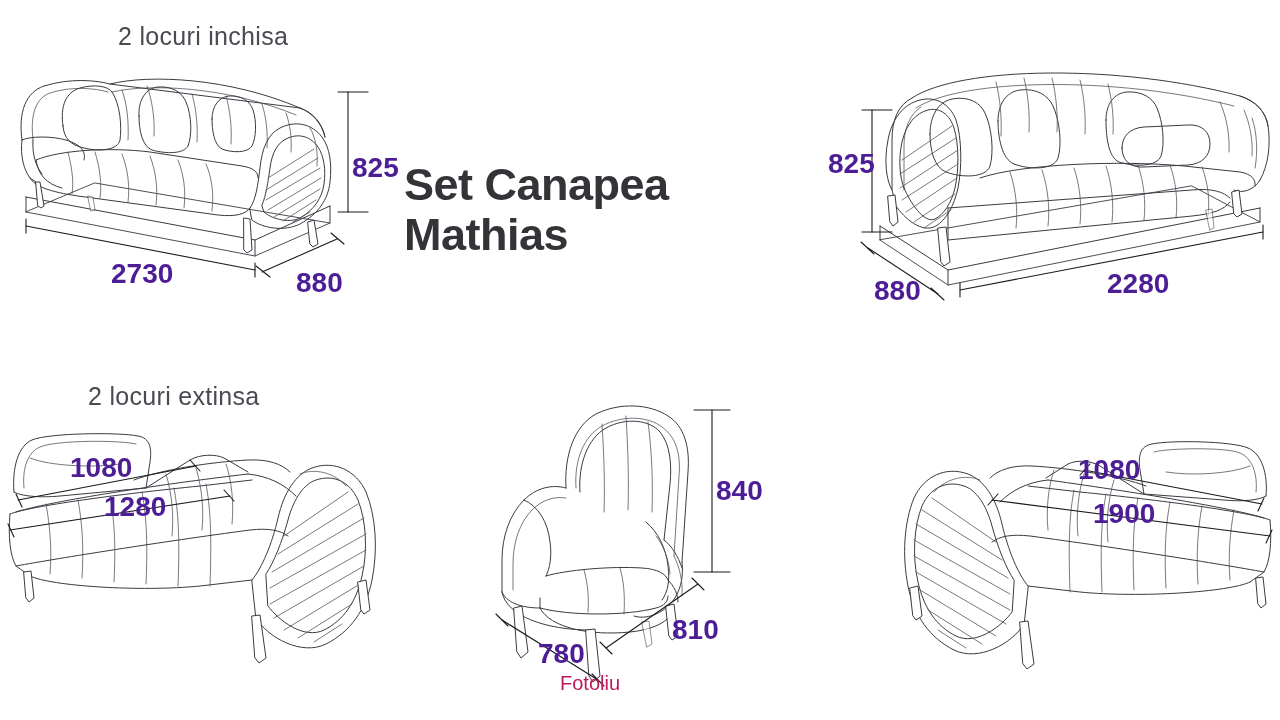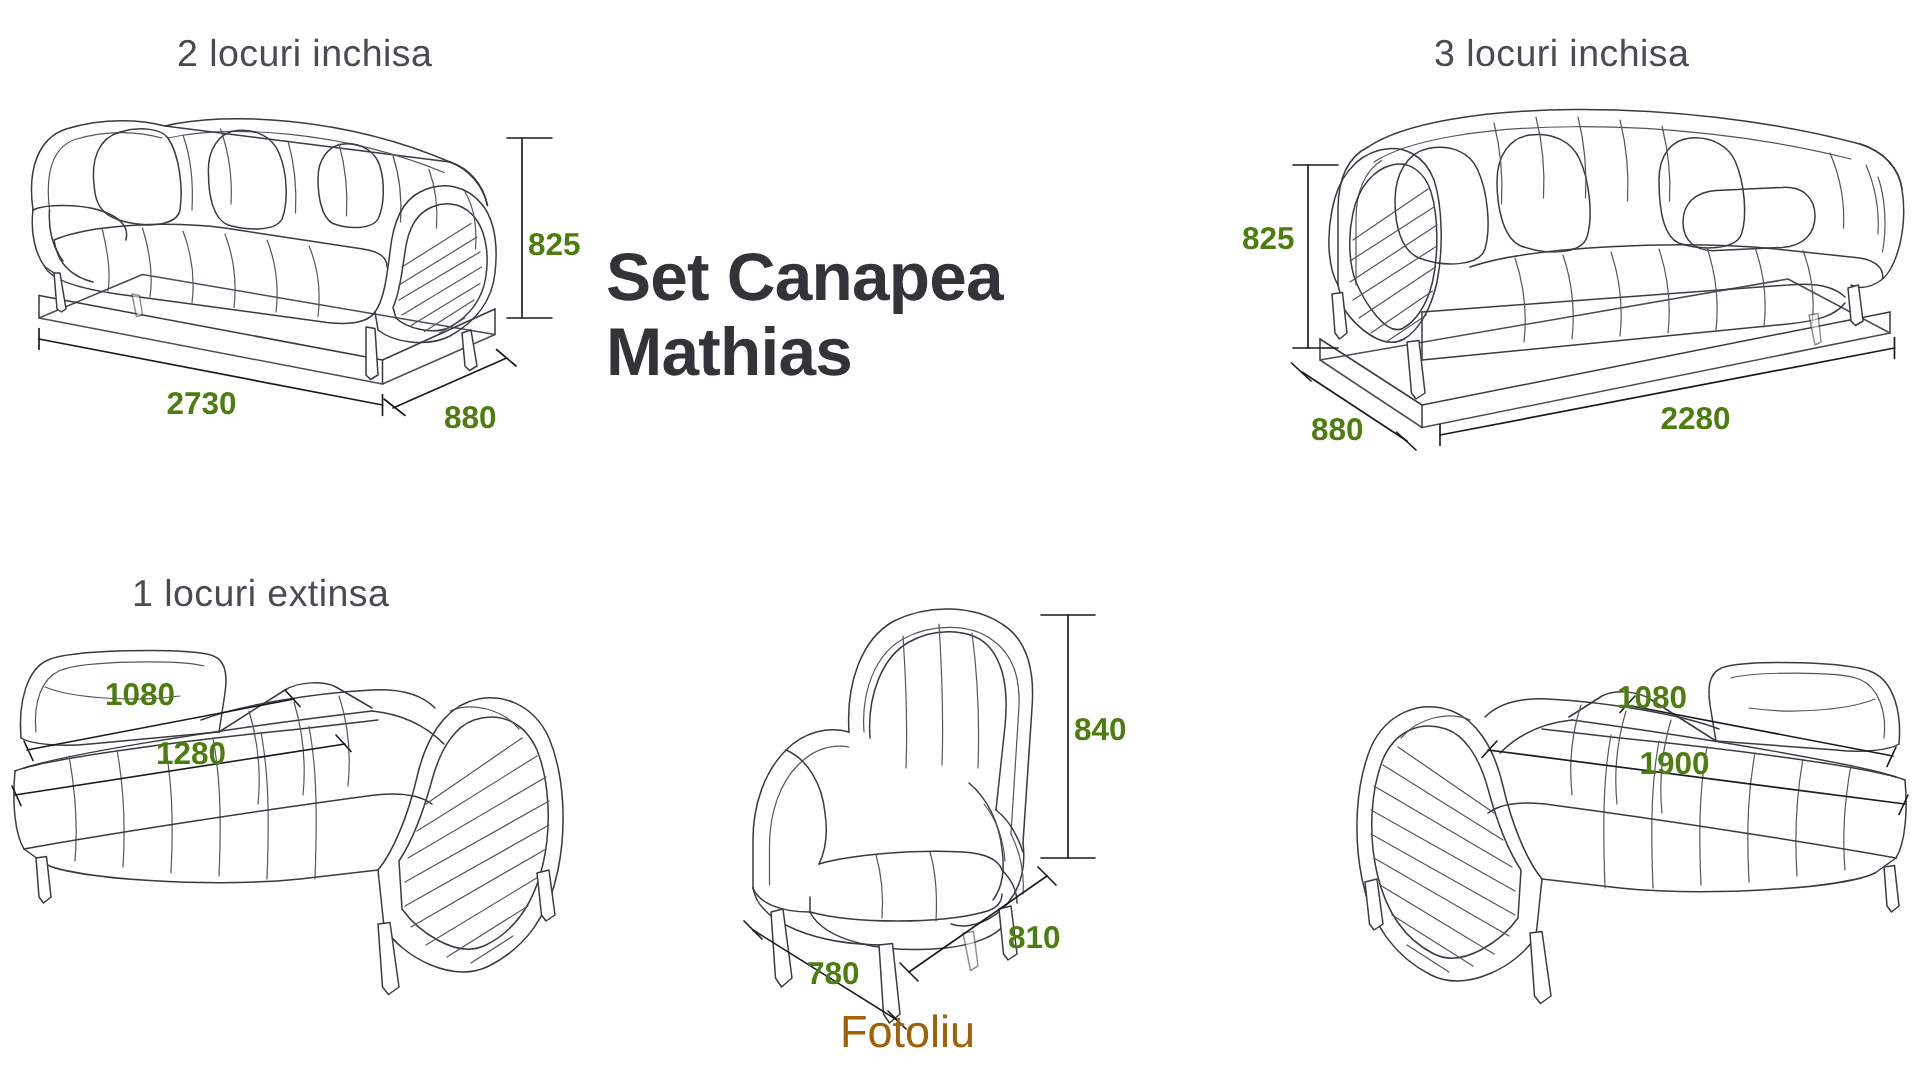--- a/index.html
+++ b/index.html
@@ -15,42 +15,42 @@
   .panel-title{
     position:absolute;
     font-size:25px;
     font-weight:300;
     color:#4a4a52;
     letter-spacing:.3px;
     white-space:nowrap;
   }
   .panel-caption{
     position:absolute;
-    font-size:30px;
+    font-size:20px;
     font-weight:300;
-    color:#a16207;
+    color:#be185d;
     white-space:nowrap;
   }
   .brand-title{
     position:absolute;
     left:404px;top:160px;
     width:400px;
     text-align:left;
     font-size:45px;
     font-weight:bold;
     color:#333338;
     line-height:1.12;
     letter-spacing:-0.5px;
     white-space:pre-line;
   }
   .dim{
     position:absolute;
-    font-size:21px;
+    font-size:28px;
     font-weight:bold;
-    color:#4d7c0f;
+    color:#4c1d95;
     white-space:nowrap;
   }
   svg{display:block;overflow:visible;}
   .ln{fill:none;stroke:#3a3a42;stroke-width:1;stroke-linecap:round;stroke-linejoin:round;}
   .ln-t{fill:none;stroke:#55555f;stroke-width:0.8;stroke-linecap:round;stroke-linejoin:round;}
   .ln-f{fill:#ffffff;stroke:#3a3a42;stroke-width:1;stroke-linejoin:round;stroke-linecap:round;}
   .dimln{fill:none;stroke:#1a1a1f;stroke-width:1.1;stroke-linecap:round;stroke-linejoin:round;}
 </style>
 </head>
 <body>
@@ -138,21 +138,20 @@
       <path class="dimln" d="M256 266 L270 277"></path>
       <path class="dimln" d="M331 233 L344 244"></path>
     </svg>
 
     <div class="dim" style="left:352px;top:152px;">825</div>
     <div class="dim" style="left:111px;top:258px;">2730</div>
     <div class="dim" style="left:296px;top:267px;">880</div>
   </div>
 
   <div class="panel" style="left:820px;top:0;width:460px;height:320px;">
-    <div class="panel-title" style="left:136px;top:22px;">3 locuri inchisa</div>
 
     <svg width="460" height="320" viewBox="0 0 460 320">
 
       <path class="ln" d="M60 240 L128 285 L440 222 L372 186 Z" opacity="0.9"></path>
       <path class="ln" d="M60 240 L60 226 M128 285 L128 270 M440 222 L440 208"></path>
       <path class="ln" d="M60 226 L128 270 L440 208"></path>
 
       <path class="ln" d="M92 98 C140 66 300 64 420 96 C436 101 446 112 448 126"></path>
       <path class="ln-t" d="M96 108 C142 78 296 76 414 106"></path>
 
@@ -219,21 +218,21 @@
       <path class="dimln" d="M140 283 L140 297"></path>
       <path class="dimln" d="M443 225 L443 239"></path>
     </svg>
 
     <div class="dim" style="left:8px;top:148px;">825</div>
     <div class="dim" style="left:287px;top:252px;margin-top:16px;">2280</div>
     <div class="dim" style="left:54px;top:275px;">880</div>
   </div>
 
   <div class="panel" style="left:0;top:370px;width:420px;height:330px;">
-    <div class="panel-title" style="left:88px;top:12px;">1 locuri extinsa</div>
+    <div class="panel-title" style="left:88px;top:12px;">2 locuri extinsa</div>
 
     <svg width="420" height="330" viewBox="0 0 420 330">
 
       <path class="ln" d="M14 122 C12 98 18 76 32 70 C48 63 118 62 138 66 C150 68 152 78 150 92 L146 118"></path>
       <path class="ln" d="M14 122 C20 126 40 128 60 126 L146 118"></path>
       <path class="ln-t" d="M24 118 C22 98 28 82 40 77 C56 70 120 70 136 74"></path>
       <path class="ln-t" d="M30 88 C50 96 92 98 120 94"></path>
 
       <path class="ln" d="M146 118 L190 90 C200 84 216 84 224 88 L248 102"></path>
 

